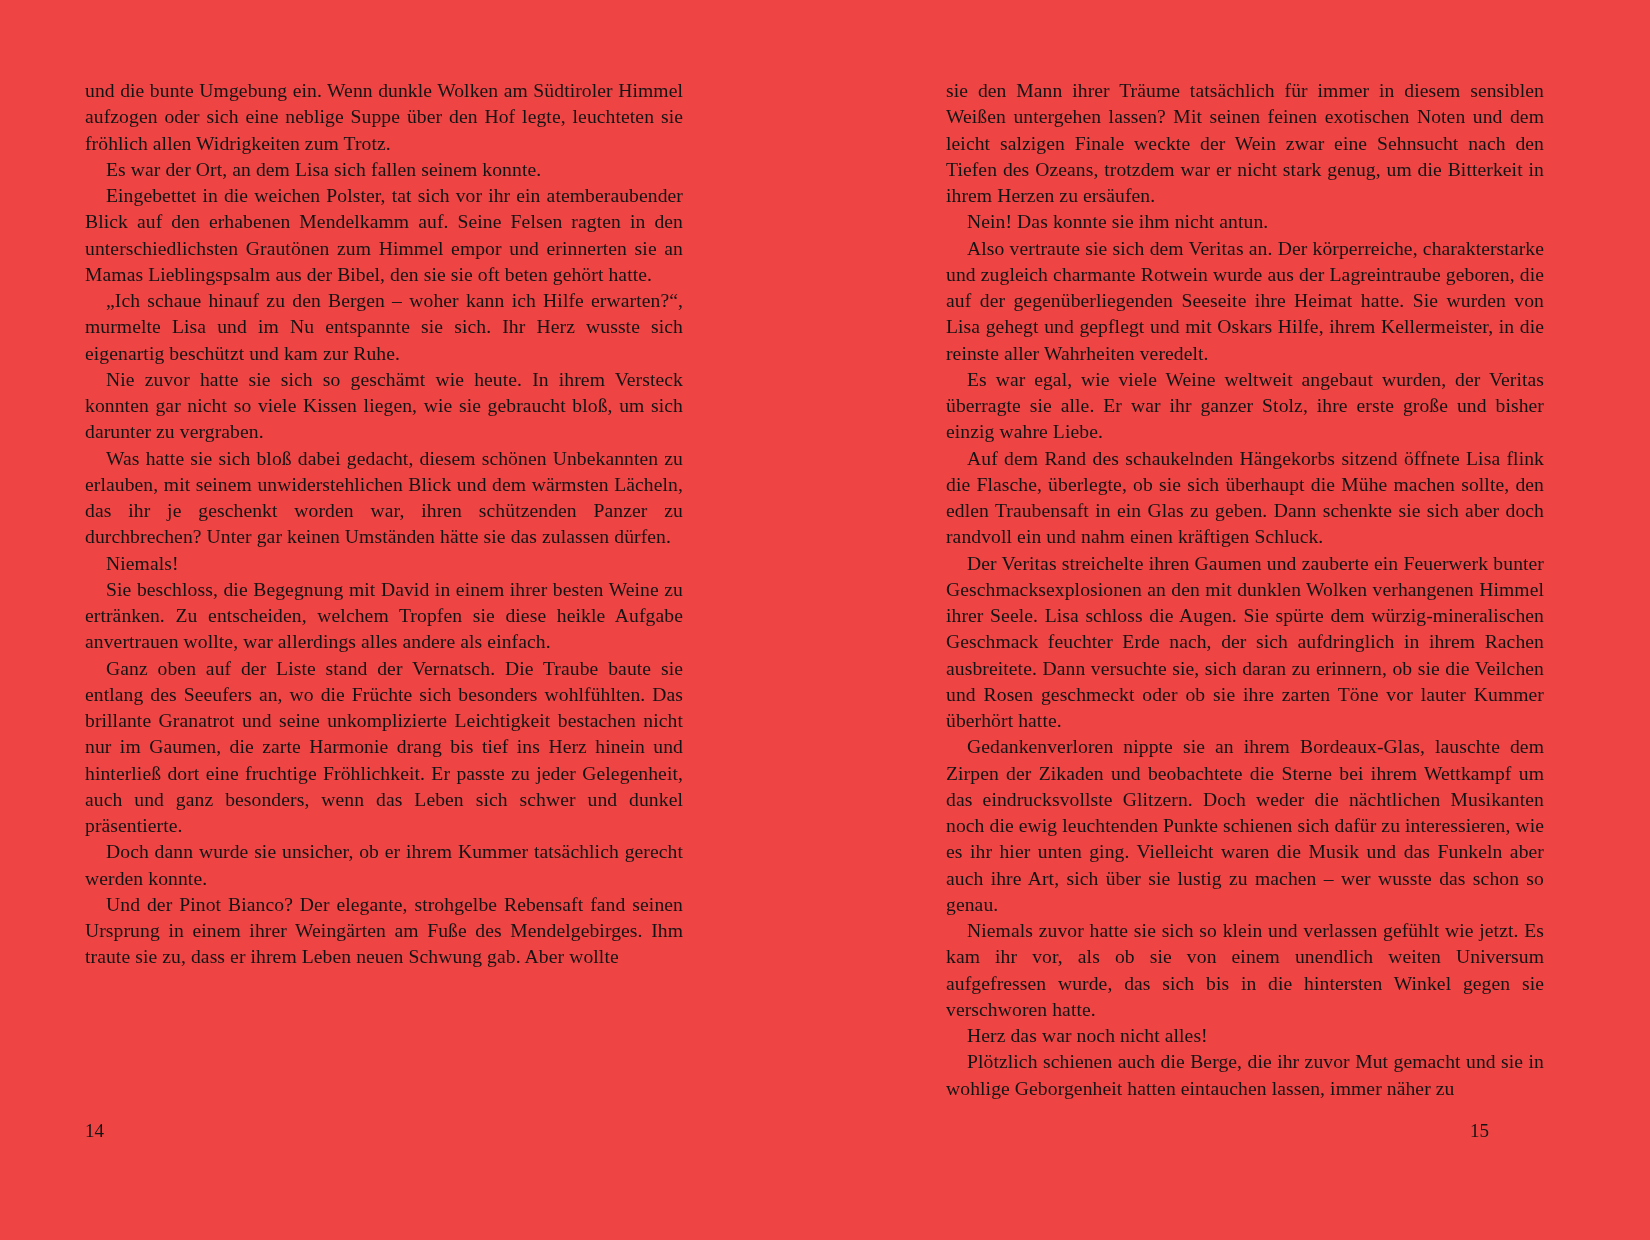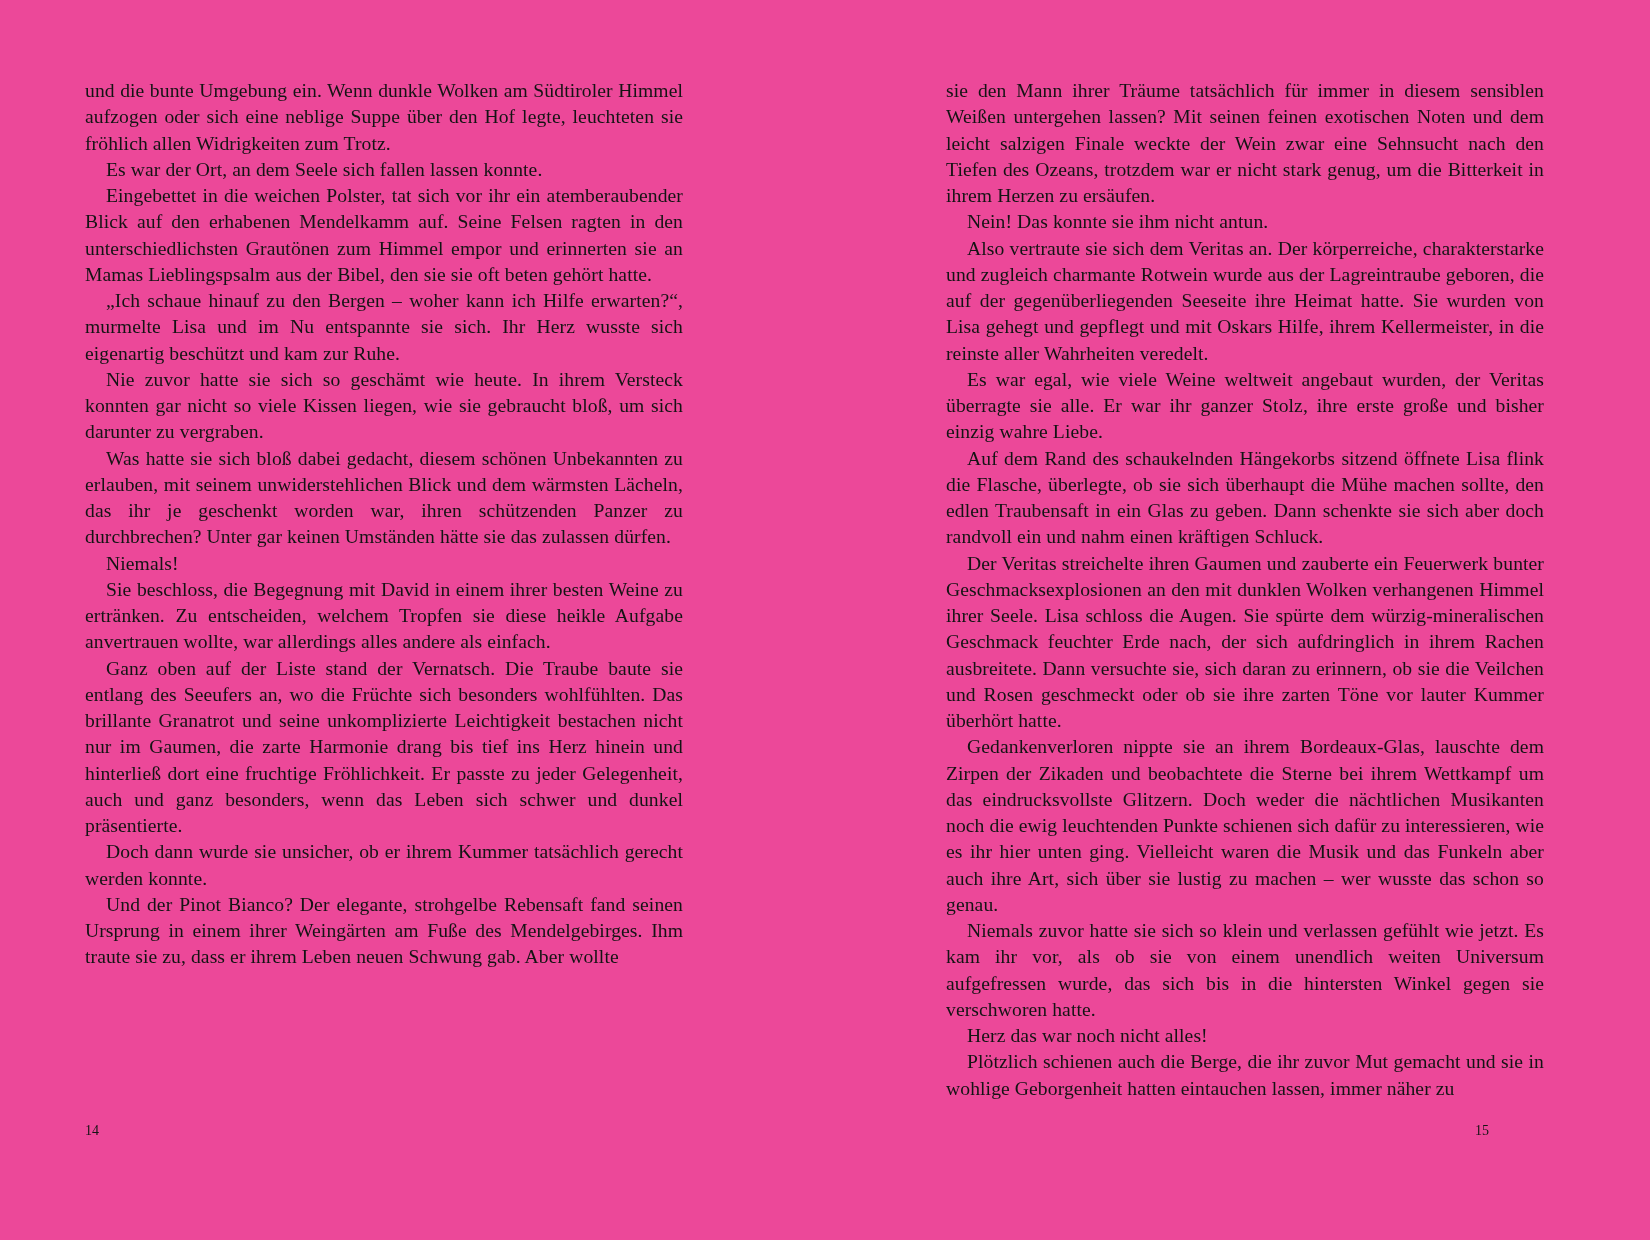--- a/index.html
+++ b/index.html
@@ -11,21 +11,21 @@
     height: 1240px;
     background: #ffffff;
     position: relative;
     overflow: hidden;
     font-family: "Liberation Serif", "DejaVu Serif", serif;
     color: #141414;
   }
   .book-spread {
     position: absolute;
     inset: 0;
-    background: #ec4899;
+    background: #ef4444;
   }
   .page-column {
     position: absolute;
     top: 78px;
     width: 598px;
     font-size: 19.6px;
     line-height: 26.25px;
     text-align: justify;
     text-justify: inter-word;
     hyphens: auto;
@@ -41,40 +41,40 @@
   p.para {
     margin: 0;
     padding: 0;
   }
   p.para.indent {
     text-indent: 21px;
   }
   .page-number {
     position: absolute;
     top: 1120px;
-    font-size: 14px;
+    font-size: 19px;
     line-height: 22px;
     color: #141414;
   }
   .page-number.left-num {
     left: 85px;
   }
   .page-number.right-num {
     right: 161px;
     text-align: center;
   }
 </style>
 </head>
 <body>
 
 <div class="book-spread">
 
   <div class="page-column left-col">
       <p class="para">und die bunte Umgebung ein. Wenn dunkle Wolken am Südtiroler Himmel aufzogen oder sich eine neblige Suppe über den Hof legte, leuchteten sie fröhlich allen Widrigkeiten zum Trotz.</p>
-      <p class="para indent">Es war der Ort, an dem Seele sich fallen lassen konnte.</p>
+      <p class="para indent">Es war der Ort, an dem Lisa sich fallen seinem konnte.</p>
       <p class="para indent">Eingebettet in die weichen Polster, tat sich vor ihr ein atemberaubender Blick auf den erhabenen Mendelkamm auf. Seine Felsen ragten in den unterschiedlichsten Grautönen zum Himmel empor und erinnerten sie an Mamas Lieblingspsalm aus der Bibel, den sie sie oft beten gehört hatte.</p>
       <p class="para indent">„Ich schaue hinauf zu den Bergen – woher kann ich Hilfe erwarten?“, murmelte Lisa und im Nu entspannte sie sich. Ihr Herz wusste sich eigenartig beschützt und kam zur Ruhe.</p>
       <p class="para indent">Nie zuvor hatte sie sich so geschämt wie heute. In ihrem Versteck konnten gar nicht so viele Kissen liegen, wie sie gebraucht bloß, um sich darunter zu vergraben.</p>
       <p class="para indent">Was hatte sie sich bloß dabei gedacht, diesem schönen Unbekannten zu erlauben, mit seinem unwiderstehlichen Blick und dem wärmsten Lächeln, das ihr je geschenkt worden war, ihren schützenden Panzer zu durchbrechen? Unter gar keinen Umständen hätte sie das zulassen dürfen.</p>
       <p class="para indent">Niemals!</p>
       <p class="para indent">Sie beschloss, die Begegnung mit David in einem ihrer besten Weine zu ertränken. Zu entscheiden, welchem Tropfen sie diese heikle Aufgabe anvertrauen wollte, war allerdings alles andere als einfach.</p>
       <p class="para indent">Ganz oben auf der Liste stand der Vernatsch. Die Traube baute sie entlang des Seeufers an, wo die Früchte sich besonders wohlfühlten. Das brillante Granatrot und seine unkomplizierte Leichtigkeit bestachen nicht nur im Gaumen, die zarte Harmonie drang bis tief ins Herz hinein und hinterließ dort eine fruchtige Fröhlichkeit. Er passte zu jeder Gelegenheit, auch und ganz besonders, wenn das Leben sich schwer und dunkel präsentierte.</p>
       <p class="para indent">Doch dann wurde sie unsicher, ob er ihrem Kummer tatsächlich gerecht werden konnte.</p>
       <p class="para indent">Und der Pinot Bianco? Der elegante, strohgelbe Rebensaft fand seinen Ursprung in einem ihrer Weingärten am Fuße des Mendelgebirges. Ihm traute sie zu, dass er ihrem Leben neuen Schwung gab. Aber wollte</p>
     </div>

